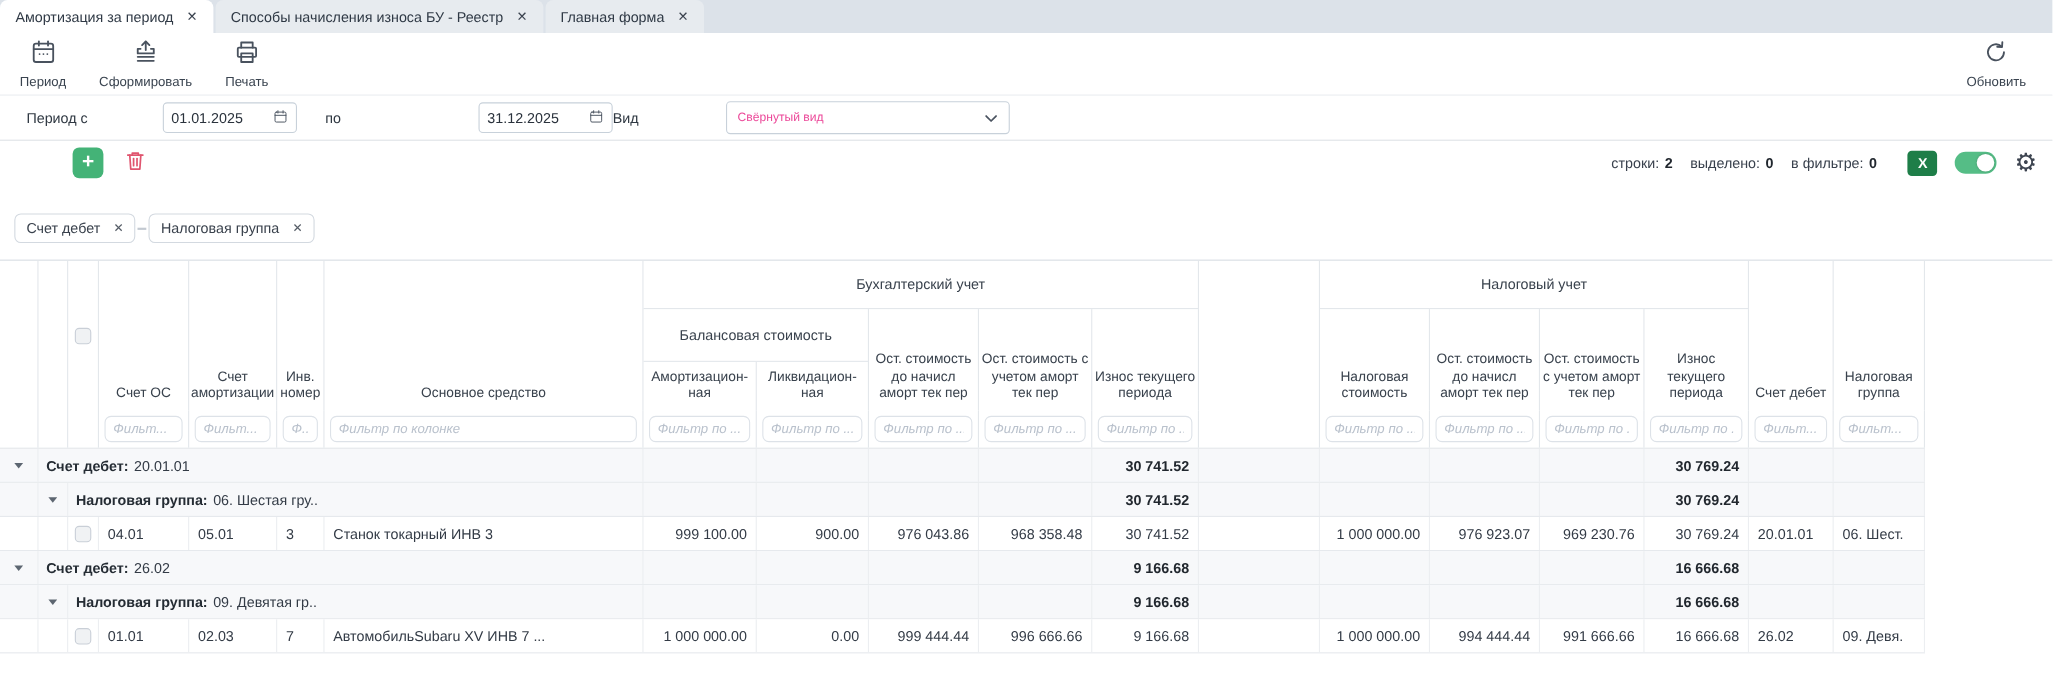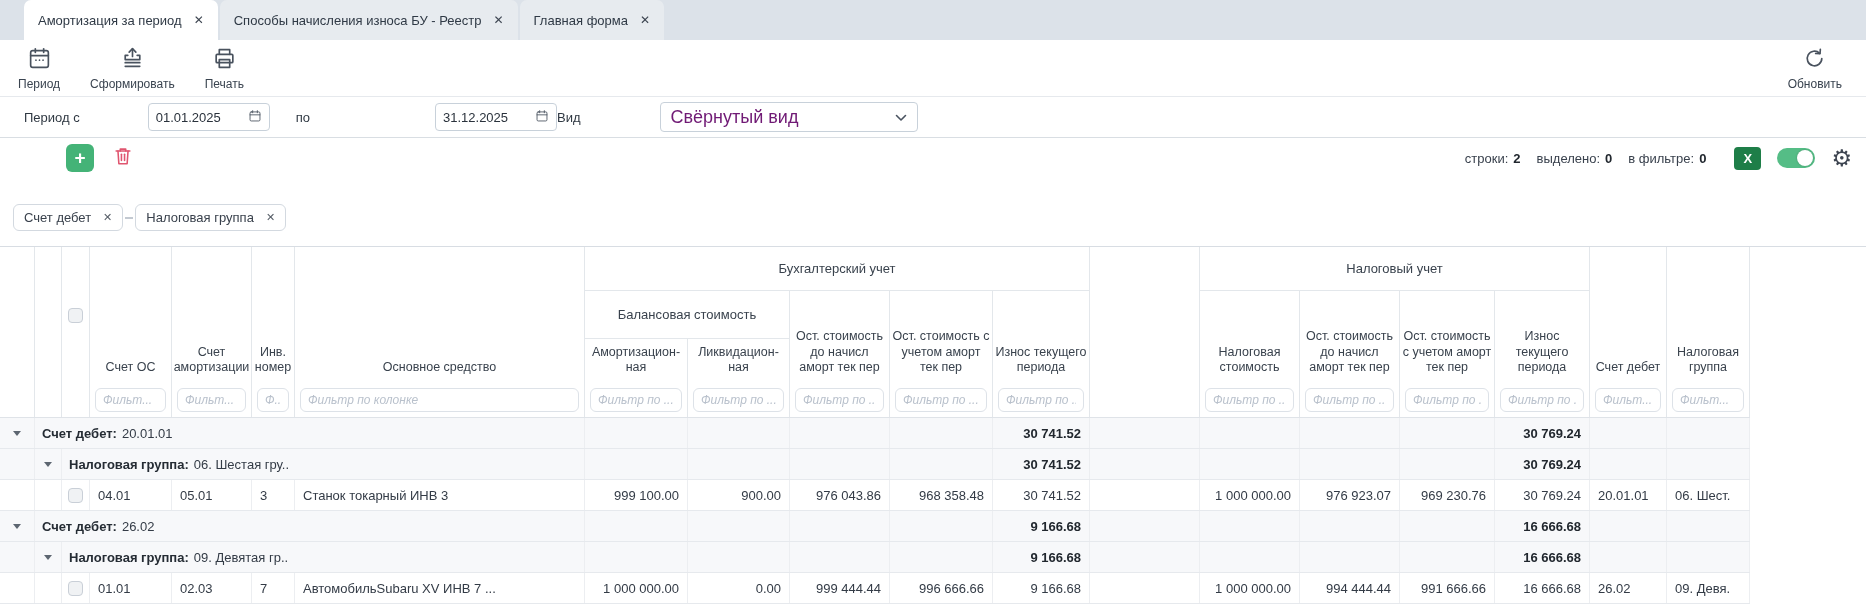--- a/index.html
+++ b/index.html
@@ -1,20 +1,20 @@
 <!DOCTYPE html>
 <html><head>
 <meta charset="utf-8">
 <style>
   * { box-sizing: border-box; margin: 0; padding: 0; }
   html,body { width:1866px; height:614px; overflow:hidden; background:#fff;
     font-family:"Liberation Sans", sans-serif; color:#333b46; }
 
   
-  .tabbar { height:40px; background:#dce2e9; display:flex; align-items:stretch;padding-left:24px; }
+  .tabbar { height:30px; background:#dce2e9; display:flex; align-items:stretch; }
   .tab { display:flex; align-items:center; gap:12px; padding:0 14px;
     font-size:13px; color:#2f3945; background:#e7ebef;
     border-top-left-radius:7px; border-top-right-radius:7px; margin-right:2px; cursor:default; }
   .tab.active { background:#ffffff; }
   .tab .x { font-size:12px; font-weight:700; color:#3c4450; font-family:"DejaVu Sans",sans-serif; }
 
   
   .toolbar { height:57px; display:flex; align-items:center; gap:30px;
     padding-left:18px; border-bottom:1px solid #e6e9ed; background:#fff; }
   .tbtn { display:flex; flex-direction:column; align-items:center; gap:2px; cursor:default; }
@@ -24,21 +24,21 @@
 
   
   .filterrow { height:41px; display:flex; align-items:center; font-size:13px;
     color:#2f3842; border-bottom:1px solid #d9dee3; background:#fff; }
   .flabel { flex:none; }
   .datebox { width:122px; height:28px; border:1px solid #c8d1da; border-radius:4px;
     display:flex; align-items:center; padding:0 7px; gap:6px; background:#fff; }
   .datebox .dv { flex:1; font-size:13px; color:#2a323c; }
   .selbox { width:258px; height:30px; border:1px solid #c8d1da; border-radius:4px;
     display:flex; align-items:center; padding:0 10px; background:#fff; }
-  .selbox .sv { flex:1; font-size:18px; color:#701a75; }
+  .selbox .sv { flex:1; font-size:11px; color:#ec4899; }
   .miniicon svg { stroke:#4a5360; fill:none; stroke-width:1.5; stroke-linecap:round; }
 
   
   .gridbar { height:40px; display:flex; align-items:center; padding-left:66px; background:#fff; }
   .addbtn { width:28px; height:28px; border-radius:6px; background:#44b377; color:#fff;
     font-size:19px; font-weight:700; display:flex; align-items:center; justify-content:center; }
   .trashbtn { margin-left:18px; display:flex; align-items:center; }
   .trashbtn svg { stroke:#e0556f; fill:none; stroke-width:1.7; stroke-linecap:round; stroke-linejoin:round; }
   .gridinfo { margin-left:auto; margin-right:14px; display:flex; align-items:center; gap:16px; font-size:13px; color:#39414d; }
   .gridinfo b { font-weight:700; color:#21272e; }

